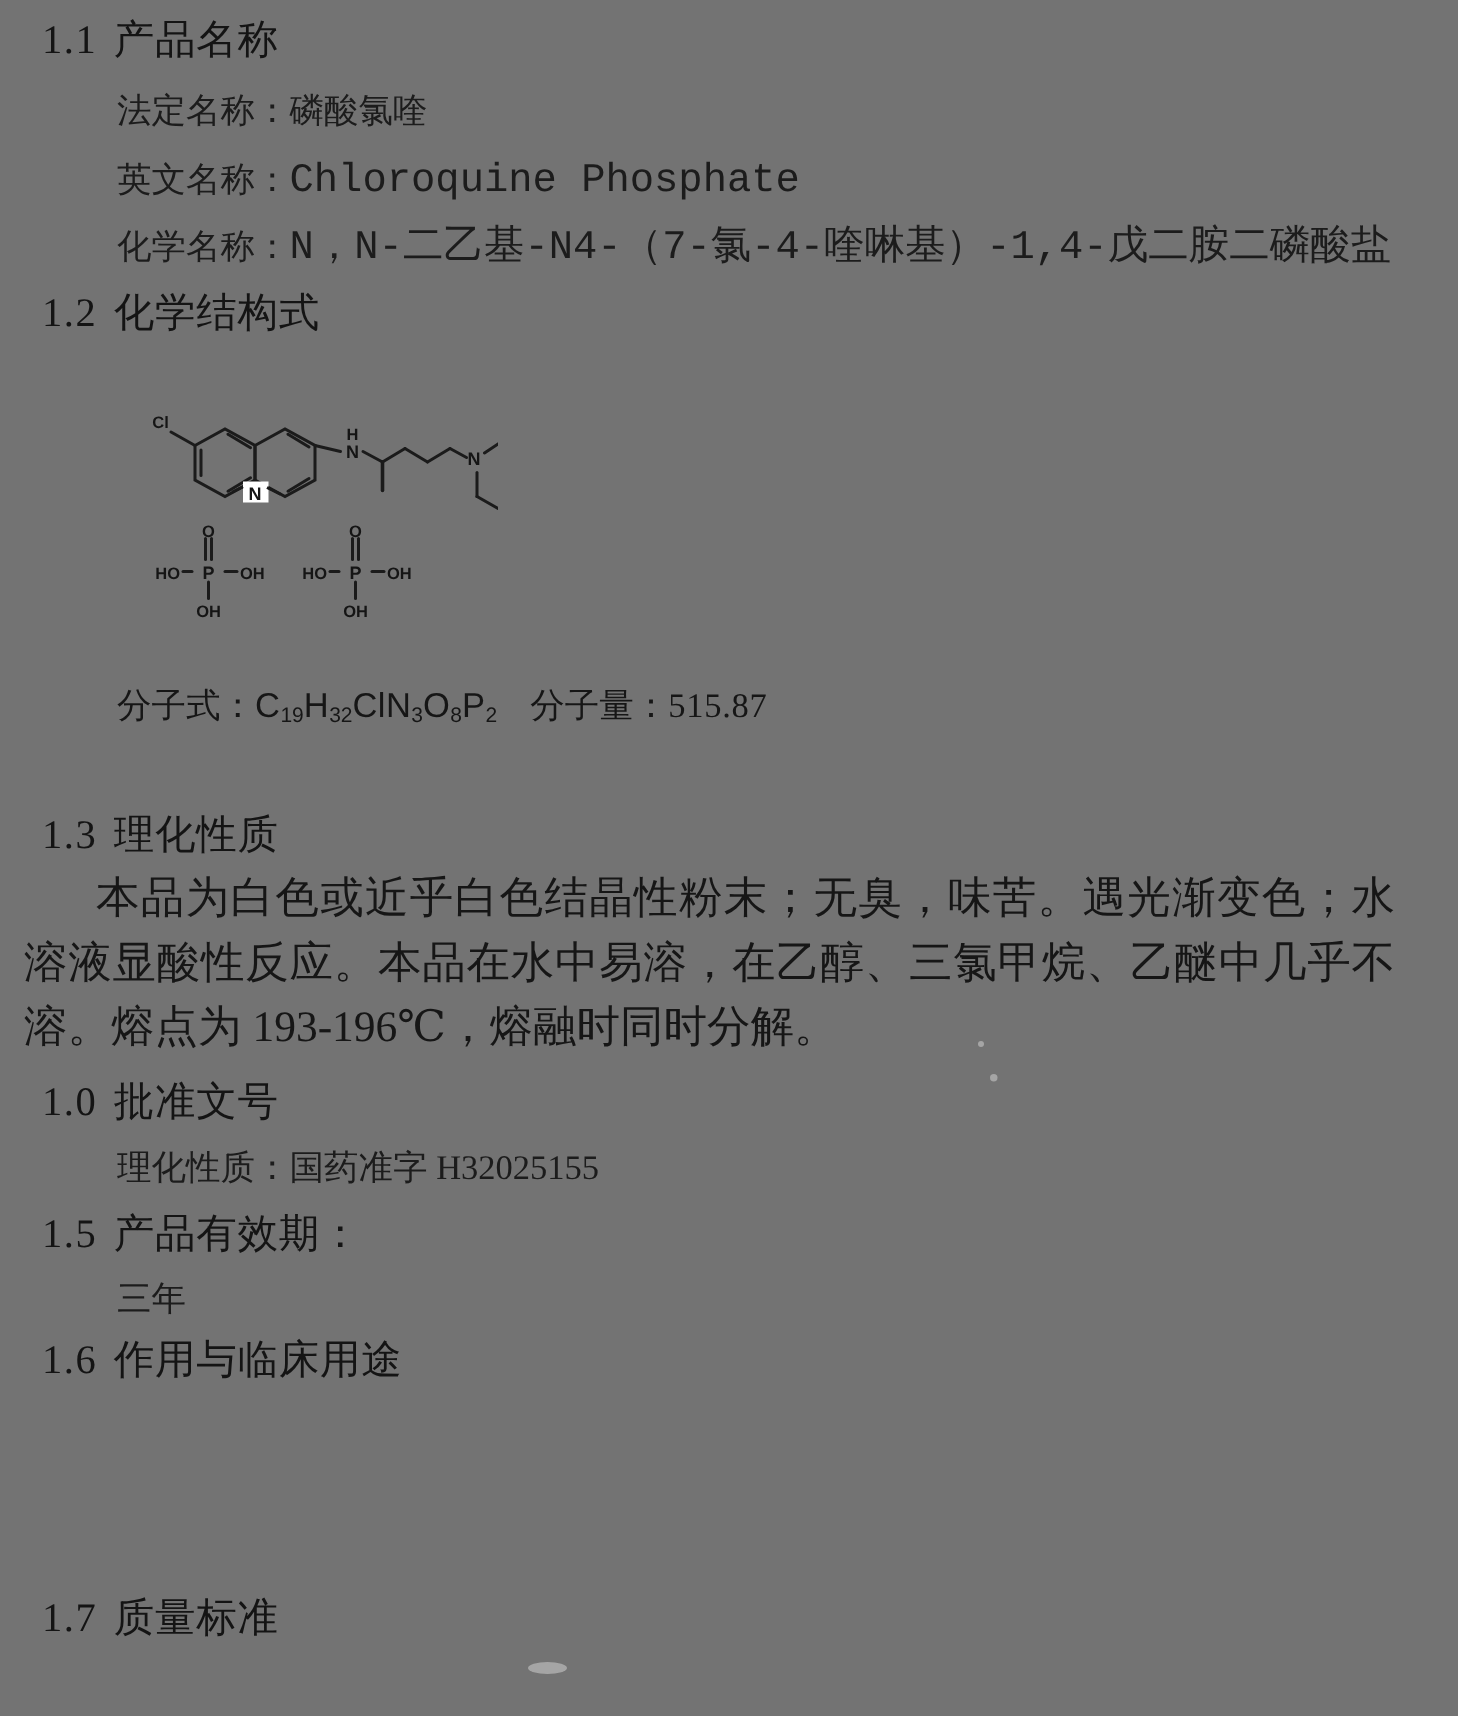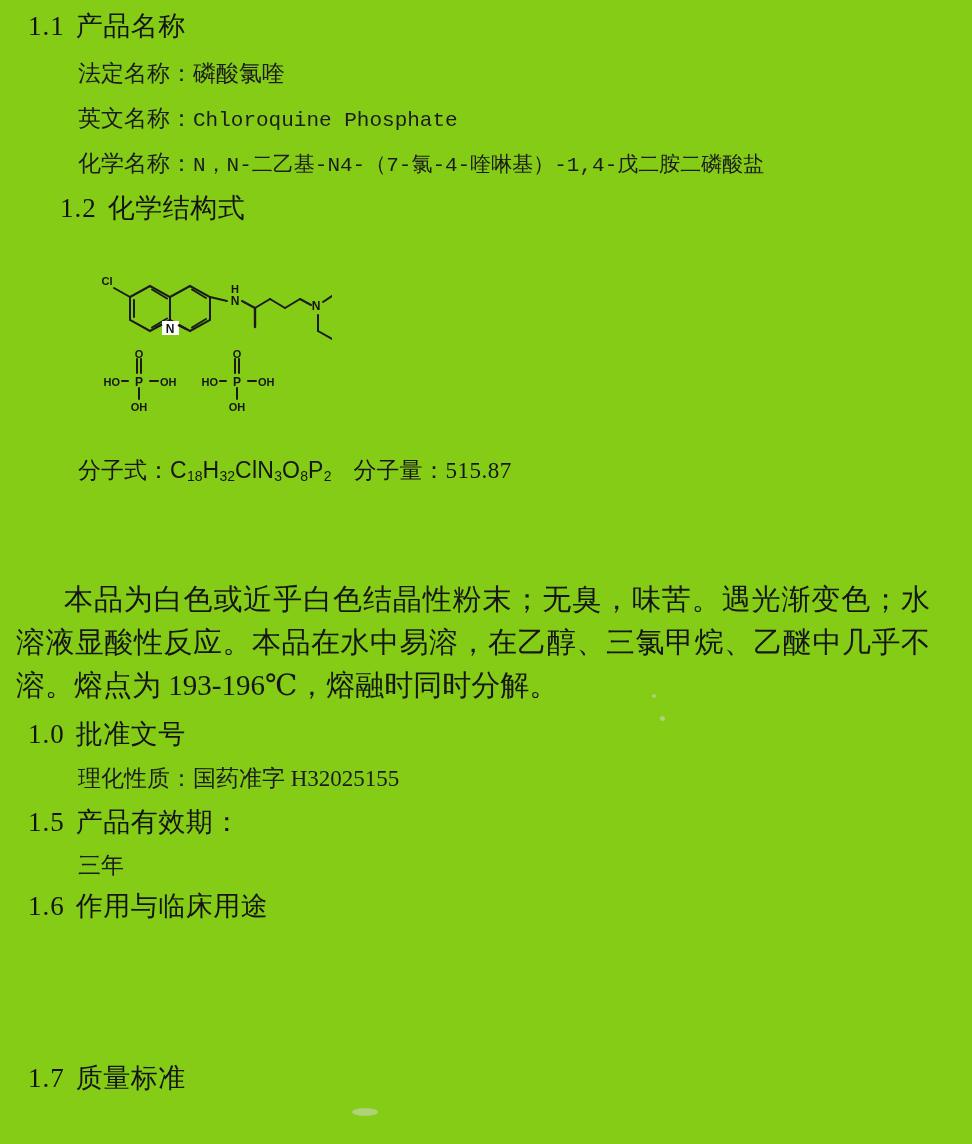--- a/index.html
+++ b/index.html
@@ -12,21 +12,21 @@
     height: 1144px;
     position: relative;
     font-family: "Liberation Serif", "DejaVu Serif", serif;
     color: #1a1a1a;
     overflow: hidden;
   }
   .page {
     position: relative;
     width: 972px;
     height: 1144px;
-    background: #84cc16;
+    background: #737373;
   }
 
   
   .sec-heading {
     position: absolute;
     left: 28px;
     font-size: 27px;
     line-height: 1.2;
     letter-spacing: 0.5px;
     white-space: nowrap;
@@ -44,21 +44,21 @@
   .sub-line {
     position: absolute;
     left: 78px;
     font-size: 23px;
     line-height: 1.25;
     white-space: nowrap;
     color: #1c1c1c;
   }
   .sub-line .en {
     font-family: "Liberation Mono", "DejaVu Sans Mono", monospace;
-    font-size: 21px;
+    font-size: 27px;
   }
 
   
   .body-par {
     position: absolute;
     left: 16px;
     width: 914px;
     font-size: 29px;
     line-height: 43px;
     text-align: justify;
@@ -126,21 +126,21 @@
   </div>
 
   <div class="sub-line" style="top:105px;">
     <span>英文名称：</span><span class="en">Chloroquine Phosphate</span>
   </div>
 
   <div class="sub-line" style="top:150px;">
     <span>化学名称：</span><span class="en">N，N-二乙基-N4-（7-氯-4-喹啉基）-1,4-戊二胺二磷酸盐</span>
   </div>
 
-  <div class="sec-heading" style="top:192px;margin-left:32px;">
+  <div class="sec-heading" style="top:192px;">
     <span class="num">1.2</span><span class="ttl">化学结构式</span>
   </div>
 
   <div class="structure">
     <svg width="240" height="160" viewBox="0 0 240 160" xmlns="http://www.w3.org/2000/svg">
       <g stroke="#1b1b1b" stroke-width="2" fill="none" stroke-linecap="round">
 
         <polygon points="38,42 58,31 78,42 78,65 58,76 38,65"></polygon>
 
         <line x1="42" y1="45" x2="42" y2="62"></line>
@@ -214,23 +214,26 @@
         <text x="145" y="103" font-size="11" text-anchor="middle">O</text>
         <text x="145" y="131" font-size="12" text-anchor="middle">P</text>
         <text x="126" y="131" font-size="11" text-anchor="end">HO</text>
         <text x="166" y="131" font-size="11" text-anchor="start">OH</text>
         <text x="145" y="156" font-size="11" text-anchor="middle">OH</text>
       </g>
     </svg>
   </div>
 
   <div class="formula-line" style="top:455px;">
-    <span>分子式：</span><span class="fml">C<sub>18</sub>H<sub>32</sub>ClN<sub>3</sub>O<sub>8</sub>P<sub>2</sub></span><span class="gapword"></span><span>分子量：</span><span class="mw">515.87</span>
-  </div>
-
+    <span>分子式：</span><span class="fml">C<sub>19</sub>H<sub>32</sub>ClN<sub>3</sub>O<sub>8</sub>P<sub>2</sub></span><span class="gapword"></span><span>分子量：</span><span class="mw">515.87</span>
+  </div>
+
+  <div class="sec-heading" style="top:540px;">
+    <span class="num">1.3</span><span class="ttl">理化性质</span>
+  </div>
 
   <div class="body-par" style="top:578px;">本品为白色或近乎白色结晶性粉末；无臭，味苦。遇光渐变色；水溶液显酸性反应。本品在水中易溶，在乙醇、三氯甲烷、乙醚中几乎不溶。熔点为 193-196℃，熔融时同时分解。</div>
 
   <div class="sec-heading" style="top:718px;">
     <span class="num">1.0</span><span class="ttl">批准文号</span>
   </div>
 
   <div class="sub-line" style="top:765px;">
     <span>理化性质：</span><span>国药准字 H32025155</span>
   </div>

